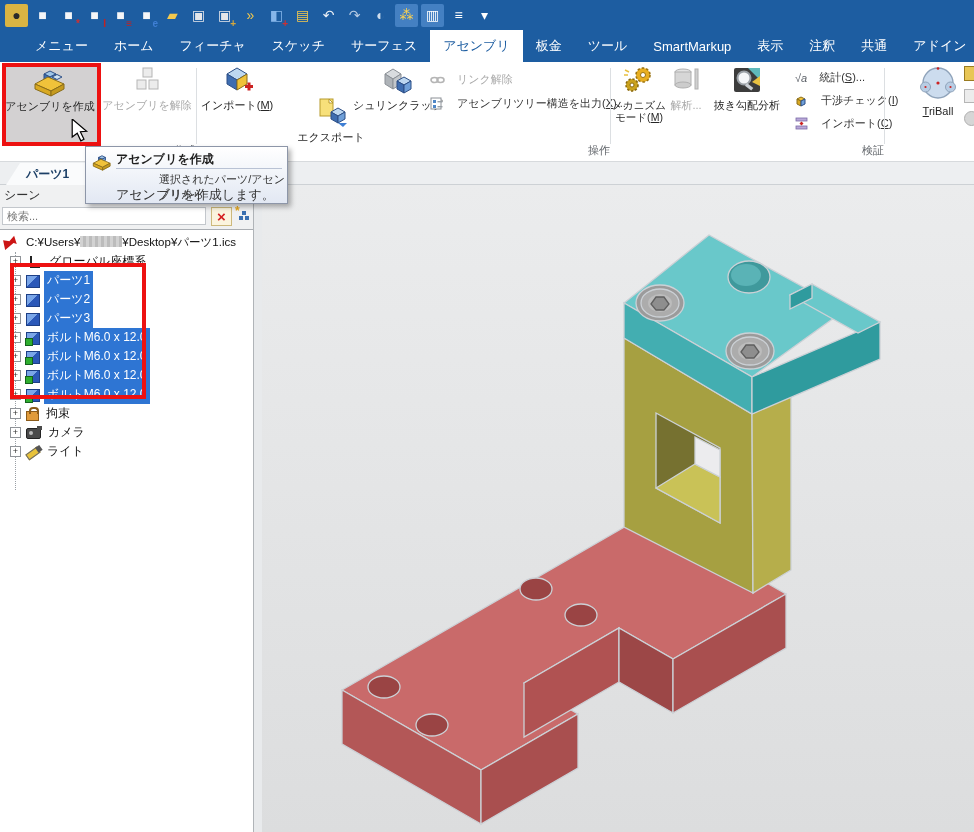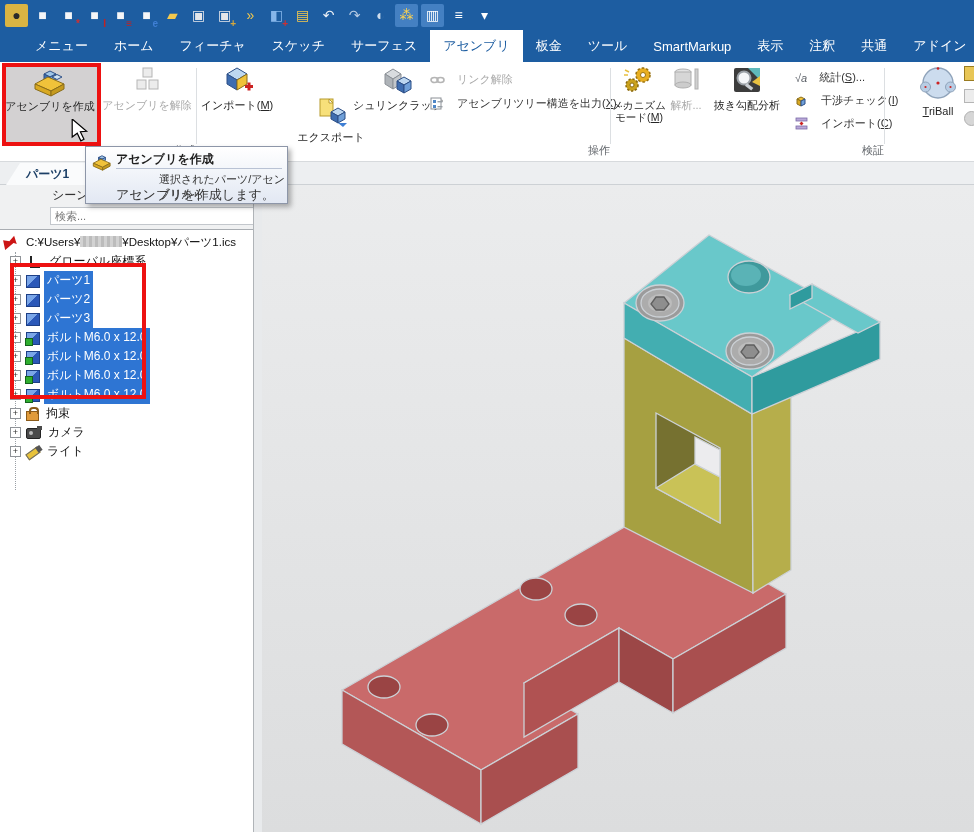--- a/index.html
+++ b/index.html
@@ -28,21 +28,21 @@
   .bigbtn.pressed{background:#d3d1d2;border:1px solid #b9b6b6;box-sizing:border-box;}
   .smallrow{position:absolute;display:flex;align-items:center;gap:12px;font-size:11px;color:#333;white-space:nowrap;}
   .smallrow.disabled{color:#a9a9a9;}
   .key{text-decoration:underline;}
   
   .tabstrip{position:absolute;left:0;top:162px;width:974px;height:23px;background:#edeff1;border-bottom:1px solid #cdd1d5;box-sizing:border-box;}
   .doc-tab{position:absolute;left:6px;top:1px;width:88px;height:22px;background:#fafbfc;
     clip-path:polygon(14px 0,100% 0,100% 100%,0 100%);display:flex;align-items:center;
     padding-left:20px;box-sizing:border-box;font-size:12px;font-weight:bold;color:#1c3f66;}
   
-  .sidebar{position:absolute;left:0;top:185px;width:253px;height:647px;background:#f0f1f2;padding-left:48px;}
+  .sidebar{position:absolute;left:0;top:185px;width:253px;height:647px;background:#f0f1f2;}
   .scene-row{height:20px;display:flex;align-items:center;padding-left:4px;font-size:12px;color:#333;}
   .search-row{position:relative;height:24px;}
   .search-input{position:absolute;left:2px;top:2px;width:204px;height:18px;border:1px solid #c3c7cc;
     background:#fff;font-size:11px;padding:0 4px;box-sizing:border-box;font-family:inherit;color:#333;}
   .clear-btn{position:absolute;left:211px;top:2px;width:21px;height:19px;background:#fbf4de;border:1px solid #cdb97c;
     box-sizing:border-box;display:flex;align-items:center;justify-content:center;color:#d42020;font-weight:bold;font-size:15px;line-height:1;}
   .filter-ic{position:absolute;left:237px;top:4px;width:14px;height:14px;}
   .filter-ic i{position:absolute;left:2px;top:7px;width:4px;height:4px;background:#3a6fb0;
     box-shadow:6px 0 0 #3a6fb0,3px -5px 0 #3a6fb0;}
   .filter-ic::after{content:"*";position:absolute;left:-2px;top:-5px;color:#e8a81c;font-weight:bold;font-size:12px;}

